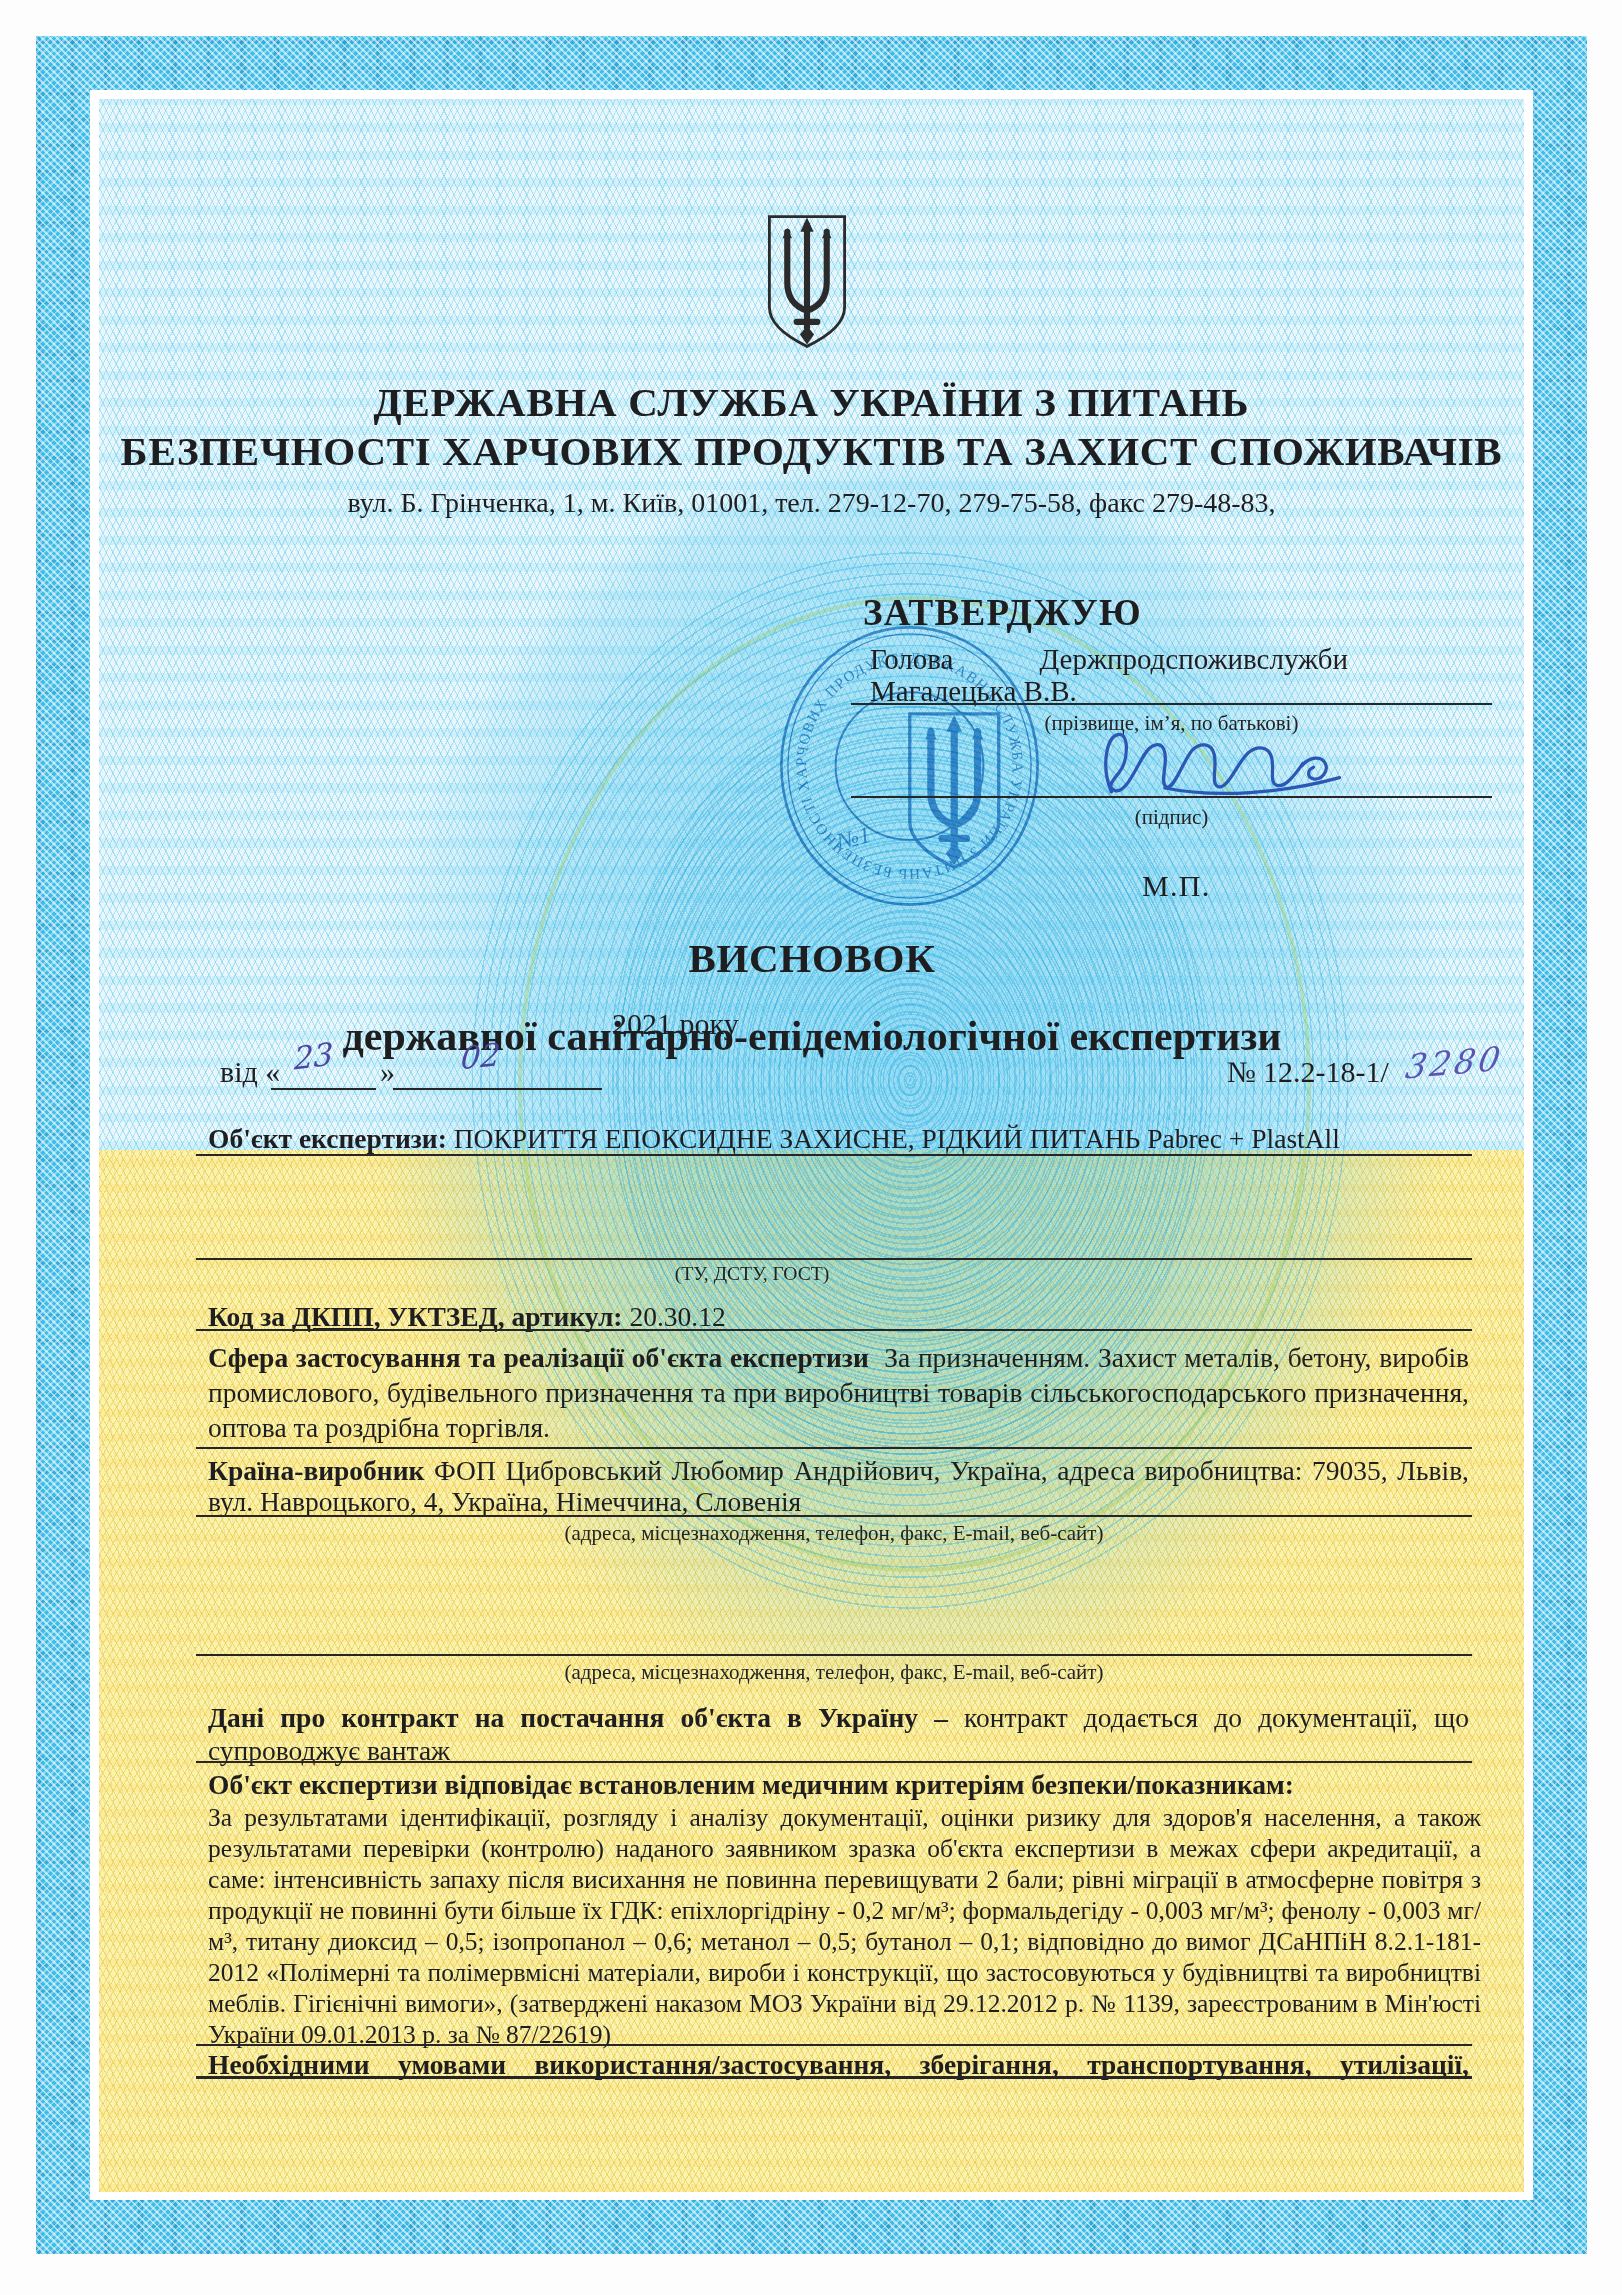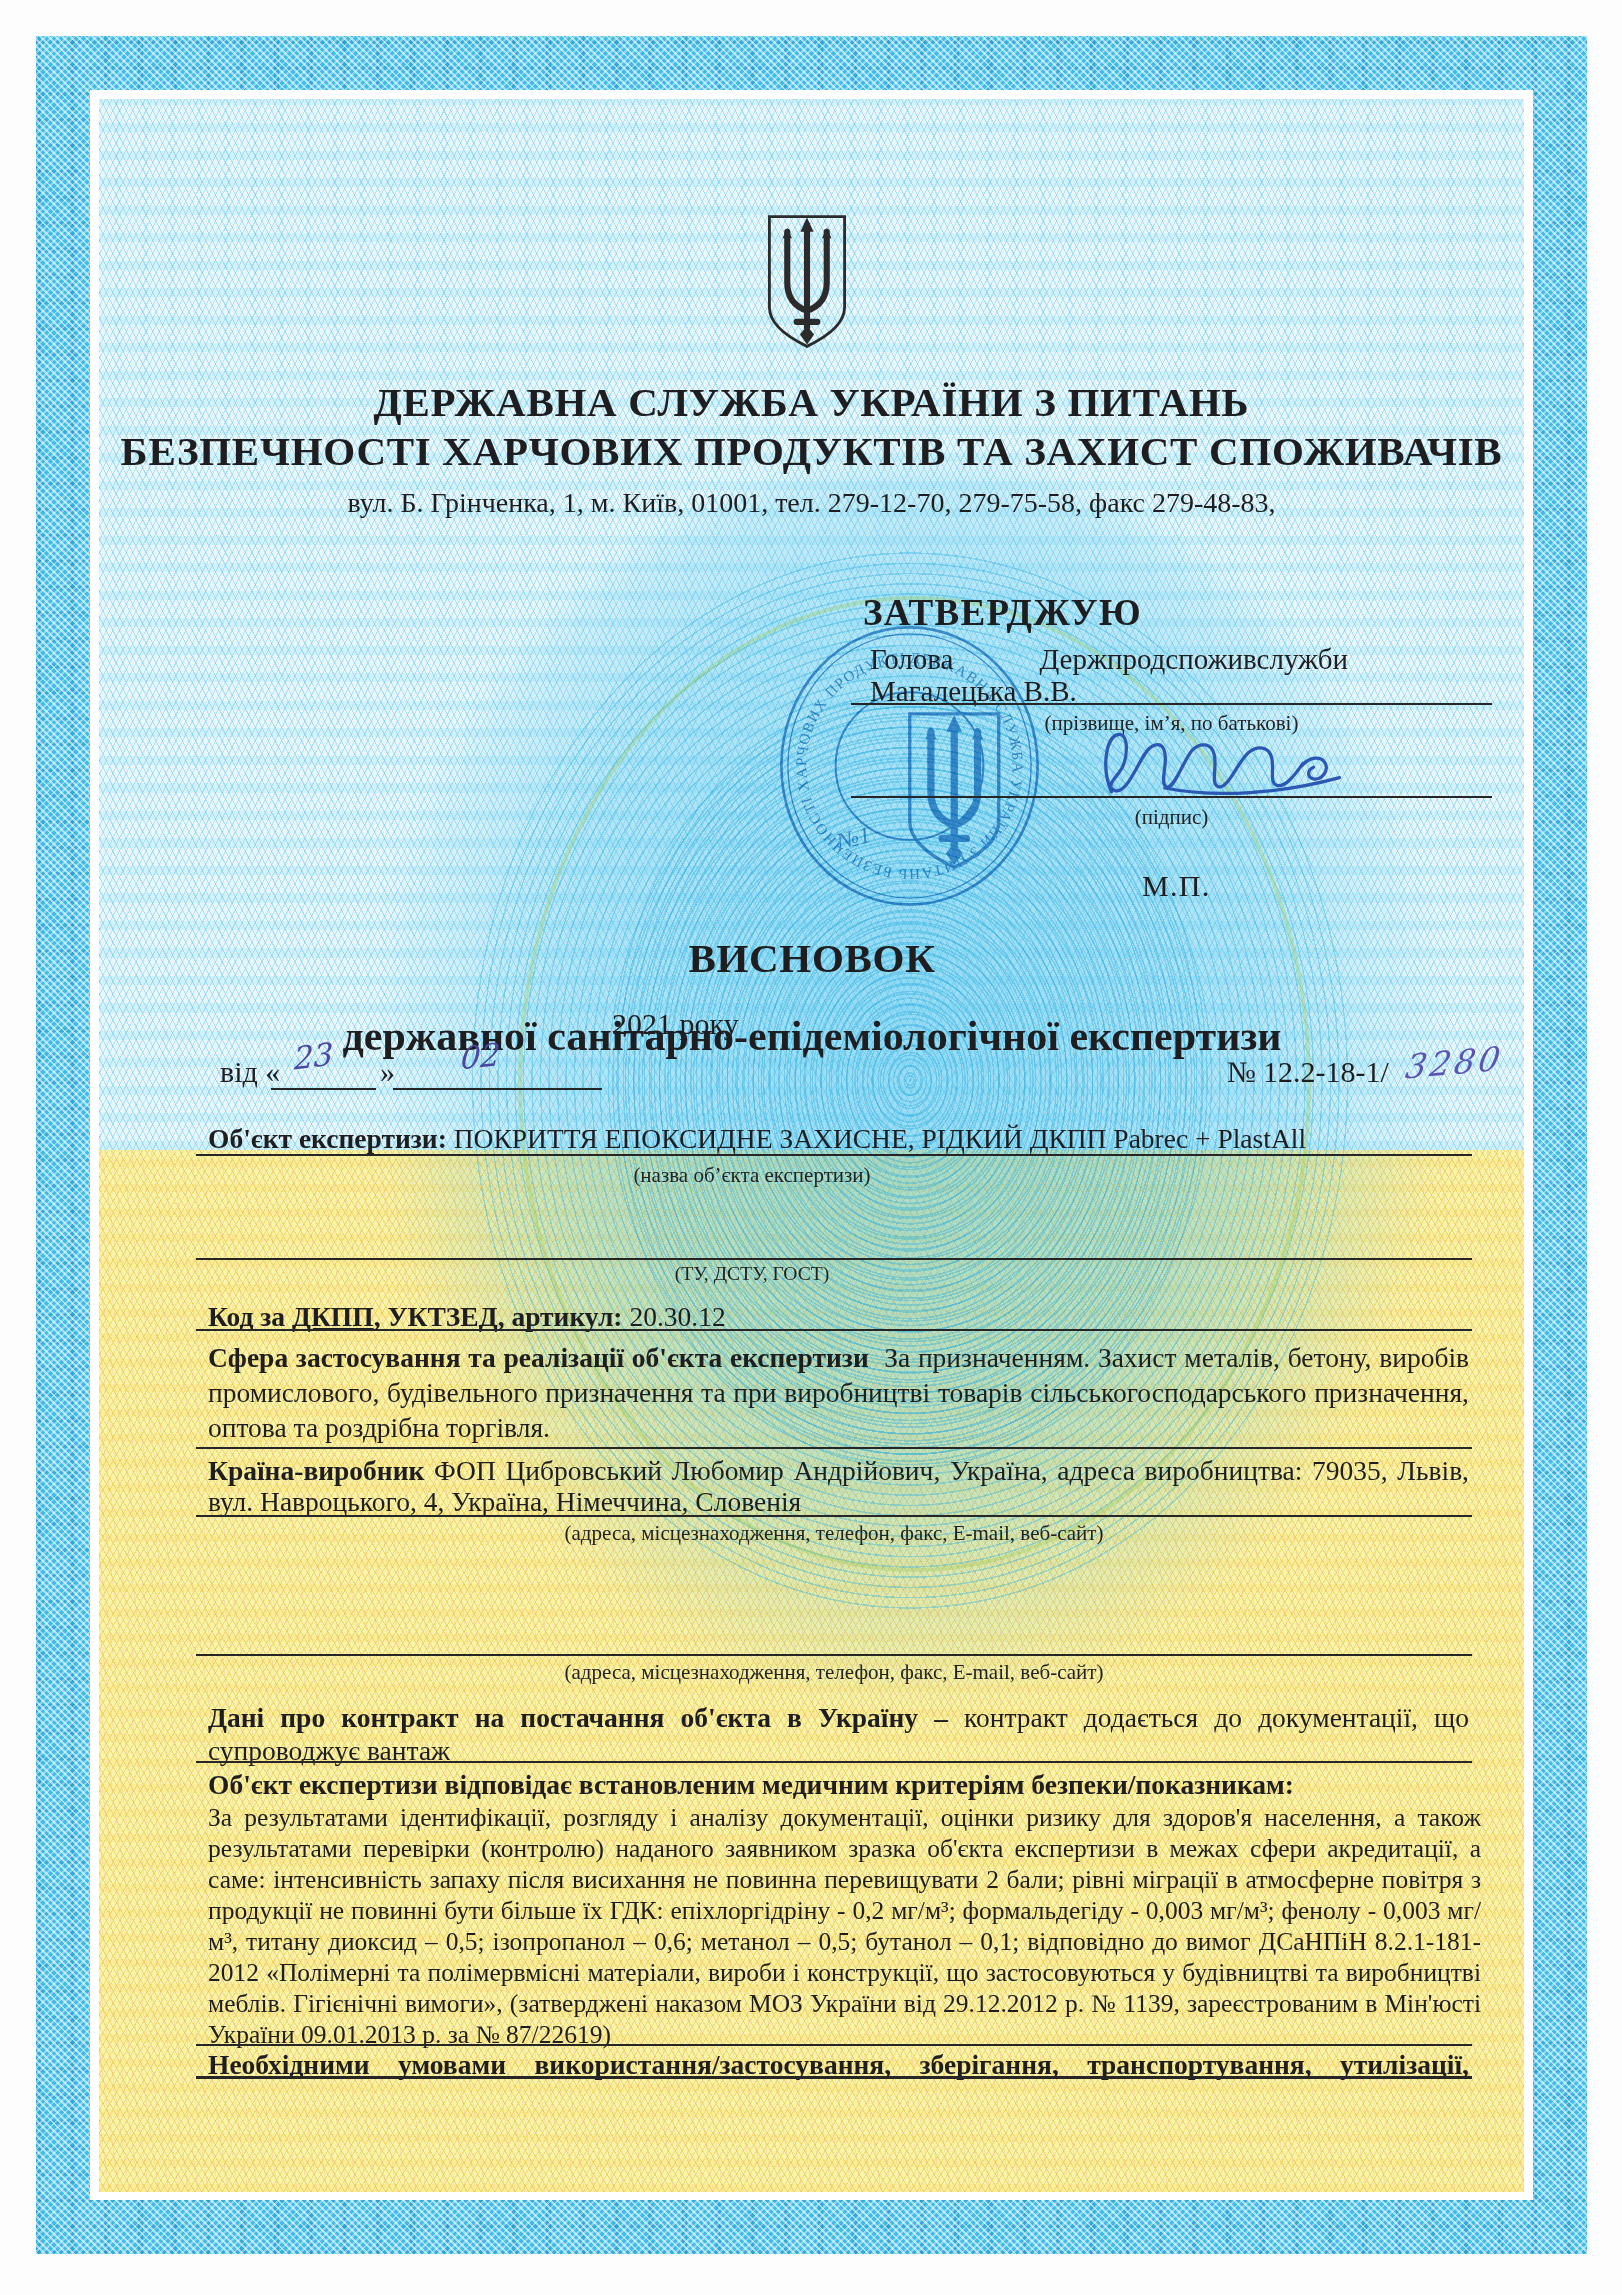--- a/index.html
+++ b/index.html
@@ -148,24 +148,23 @@
   <div class="rule" style="left:271px;top:1088px;width:105px"></div>
   <div class="abs" style="left:380px;top:1055px;font-size:30px">»</div>
   <div class="abs hand" style="left:461px;top:1038px;font-size:31px;transform:rotate(-6deg) skewX(-10deg)">02</div>
   <div class="rule" style="left:393px;top:1088px;width:209px"></div>
   <div class="abs" style="left:612px;top:1007px;font-size:30px">2021 року</div>
   <div class="abs" style="left:1227px;top:1055px;font-size:30px">№ 12.2-18-1/</div>
   <div class="abs hand" style="left:1406px;top:1043px;font-size:33px;color:#5a55b2;letter-spacing:3.3px;transform:rotate(-5deg) skewX(-14deg)">3280</div>
 
   <div class="abs body-block nowrap" style="left:208px;top:1123px;width:1283px">
     <b>Об'єкт експертизи:</b>
-    <span>ПОКРИТТЯ ЕПОКСИДНЕ ЗАХИСНЕ, РІДКИЙ ДКПП Pabrec + PlastAll</span>
+    <span>ПОКРИТТЯ ЕПОКСИДНЕ ЗАХИСНЕ, РІДКИЙ ПИТАНЬ Pabrec + PlastAll</span>
   </div>
   <div class="rule" style="left:196px;top:1154px;width:1276px"></div>
-  <div class="abs caption center" style="left:196px;top:1163px;width:1112px">(назва об’єкта експертизи)</div>
 
   <div class="rule" style="left:196px;top:1258px;width:1276px"></div>
   <div class="abs caption center" style="left:196px;top:1263px;width:1112px;font-size:19.6px">(ТУ, ДСТУ, ГОСТ)</div>
 
   <div class="abs body-block nowrap" style="left:208px;top:1301px;width:1261px">
     <b>Код за</b>
     <b style="text-decoration:underline">ДКПП</b><b>, УКТЗЕД, артикул:</b>
     <span>20.30.12</span>
   </div>
   <div class="rule" style="left:196px;top:1329px;width:1276px"></div>

